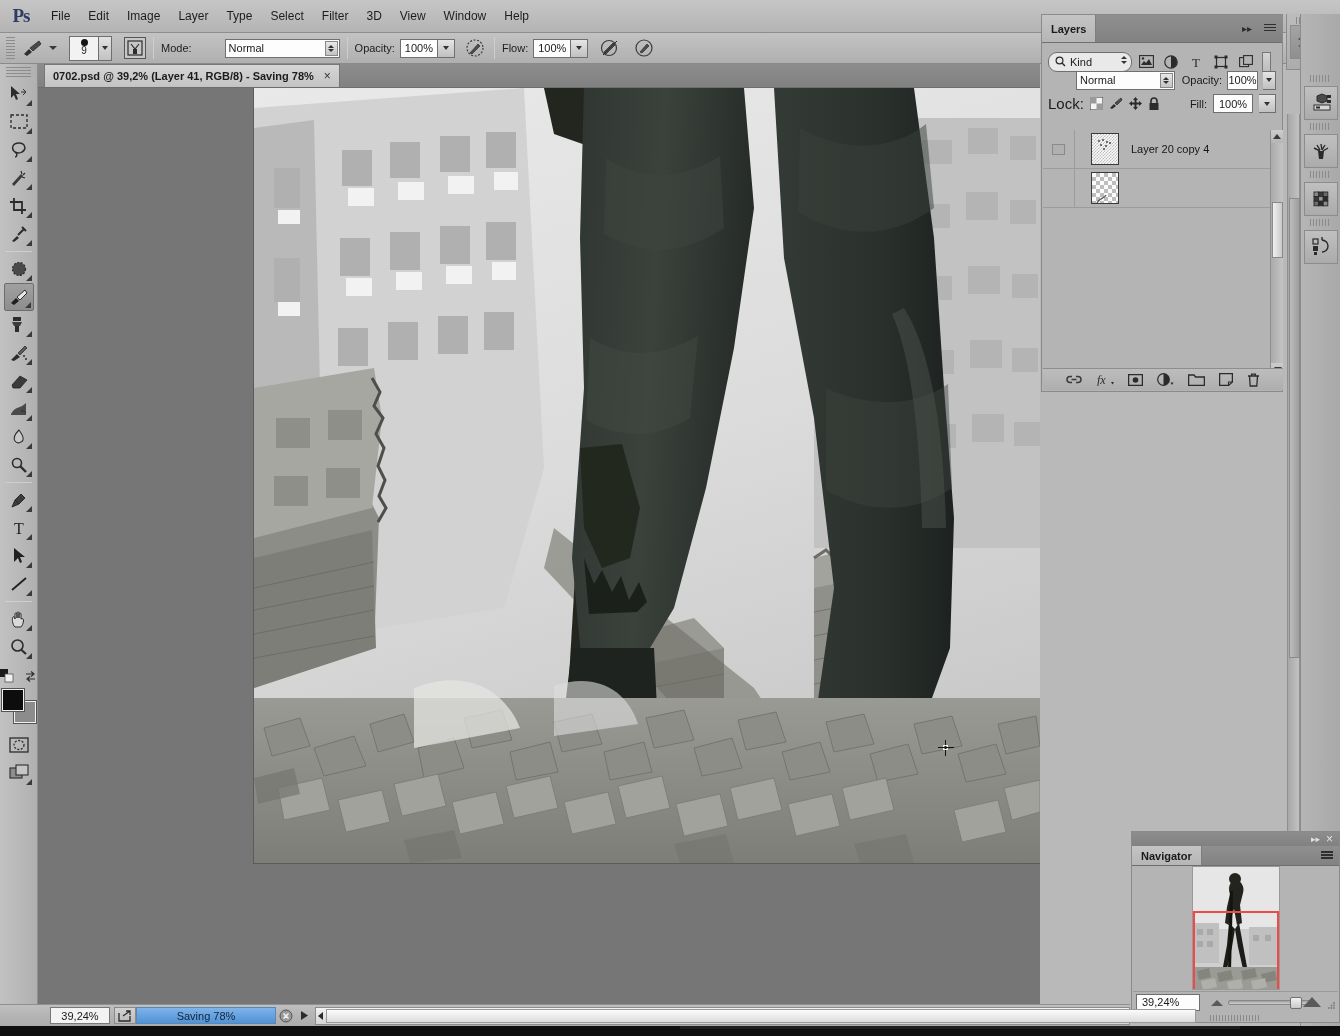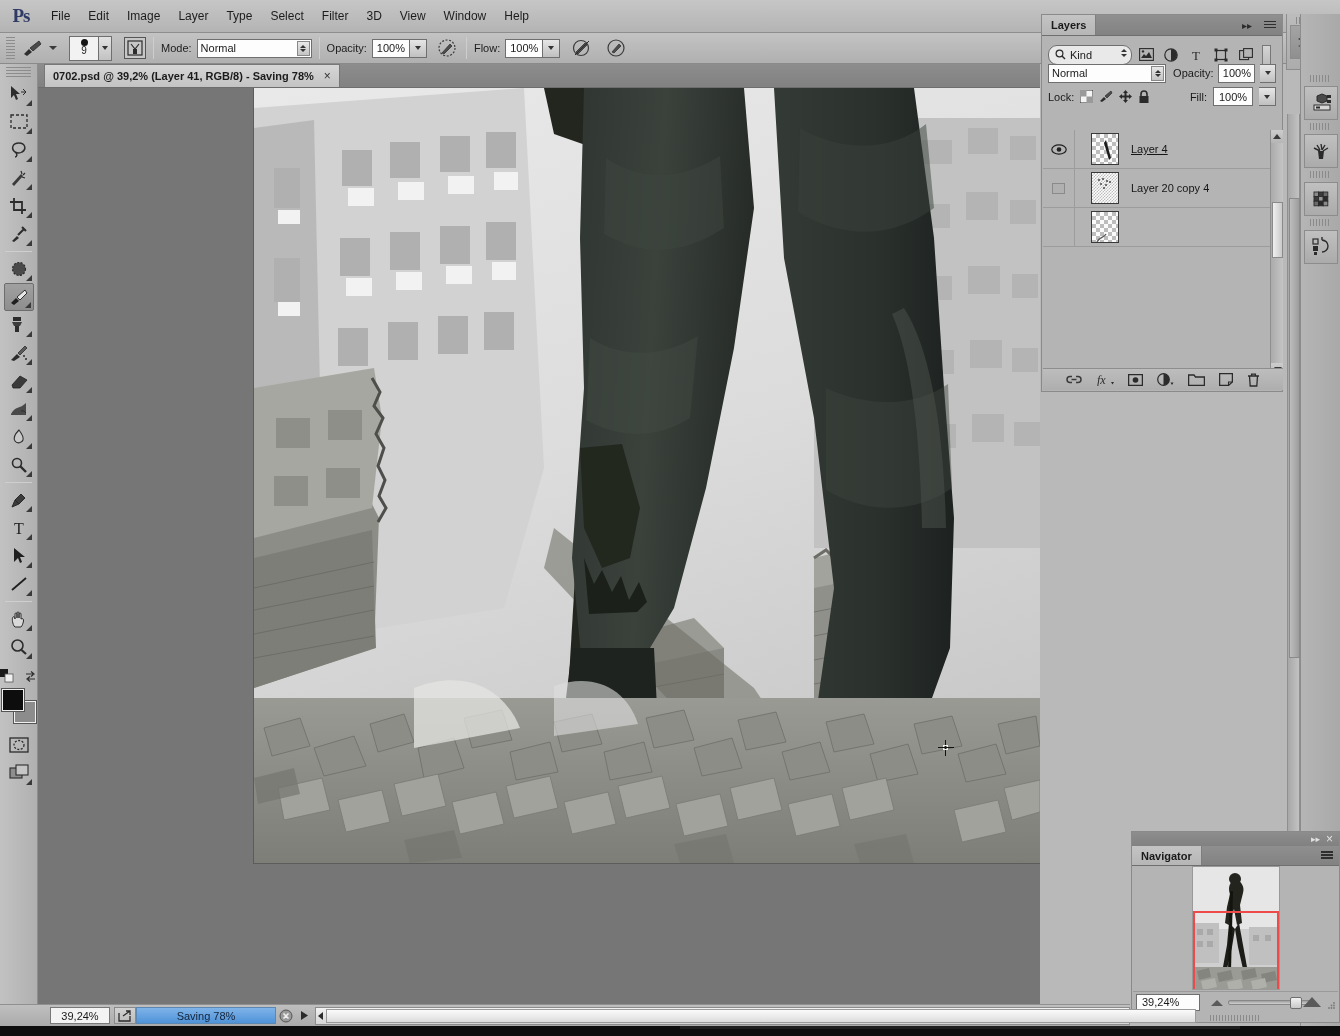--- a/index.html
+++ b/index.html
@@ -56,21 +56,21 @@
   .brush-stepper{
     width:13px;height:25px;background:linear-gradient(#e2e2e2,#c2c2c2);
     border:1px solid #6f6f6f;border-left:none;display:flex;align-items:center;justify-content:center;
   }
   .sq-icon{
     width:22px;height:22px;border:1px solid #555;display:flex;align-items:center;justify-content:center;
     background:#c7c7c7;
   }
   .combo{
     height:19px;background:#fdfdfd;border:1px solid #6f6f6f;
-    display:flex;align-items:center;padding:0 3px;font-size:11px;position:relative;
+    display:flex;align-items:center;padding:0 3px;font-size:11px;position:relative;margin-left:28px;
   }
   .combo .spin{
     position:absolute;right:1px;top:1px;width:13px;height:15px;
     background:linear-gradient(#e8e8e8,#c4c4c4);border:1px solid #888;
     display:flex;flex-direction:column;align-items:center;justify-content:center;
   }
   .spin i{ display:block;width:0;height:0;border-left:3px solid transparent;border-right:3px solid transparent;}
   .spin i.up{ border-bottom:3px solid #333; margin-bottom:1px;}
   .spin i.dn{ border-top:3px solid #333;}
   .numbox{
@@ -145,21 +145,21 @@
   .brush-cursor span{
     position:absolute;left:5px;top:5px;width:5px;height:5px;border:1px solid #f2f2f2;background:transparent;
   }
 
   
   .layers-panel{
     position:absolute; left:1041px; top:14px; width:242px; height:378px;
     background:#b4b4b4; border:1px solid #8a8a8a;
   }
   .panel-tabbar{
-    height:21px; background:linear-gradient(#8f8f8f,#828282);
+    height:28px; background:linear-gradient(#8f8f8f,#828282);
     display:flex;align-items:stretch; border-bottom:1px solid #6f6f6f;justify-content:center;
   }
   .panel-tab{
     background:linear-gradient(#c4c4c4,#b6b6b6); padding:0 9px;
     display:flex;align-items:center; font-size:11px;font-weight:bold;color:#1a1a1a;
     border-right:1px solid #7e7e7e;
   }
   .panel-tabfill{ flex:1; }
   .dbl-arrow{ font-size:10px;color:#2b2b2b;padding:0 6px;display:flex;align-items:center;}
   .panel-menu{ padding:0 6px;display:flex;align-items:center;}
@@ -172,21 +172,21 @@
   .kind-combo{
     width:84px;height:20px;background:#e9e9e9;border:1px solid #6f6f6f;border-radius:9px;
     display:flex;align-items:center;padding:0 6px;font-size:11px;position:relative;
   }
   .kind-spin{ position:absolute;right:4px;top:3px; display:flex;flex-direction:column;}
   .fi{ width:22px;height:20px;display:flex;align-items:center;justify-content:center;}
   .filter-toggle{ width:9px;height:20px;background:linear-gradient(#d4d4d4,#bdbdbd);border:1px solid #777;margin-left:2px;}
 
   .blend-row{ height:24px;display:flex;align-items:center;padding:2px 6px;gap:5px;}
   .lock-row{ height:23px;display:flex;align-items:center;padding:0 6px;gap:6px;}
-  .lock-label{font-size:11px;}
+  .lock-label{font-size:15px;}
 
   .layer-list{
     position:absolute; left:1px; top:115px; width:240px; height:246px;
     background:#b4b4b4; overflow:hidden;
   }
   .layer-row{
     height:39px;display:flex;align-items:center;
     border-bottom:1px solid #9c9c9c; position:relative;
   }
   .layer-row.sel{ background:#b3bcd3; }
@@ -874,35 +874,20 @@
       <span style="margin-left:auto;font-size:11px;">Fill:</span>
       <div class="numbox" style="width:40px;">100%</div>
       <div class="dropbtn">
         <div style="width:0;height:0;border-left:3px solid transparent;border-right:3px solid transparent;border-top:4px solid #333;"></div>
       </div>
     </div>
 
     <div class="layer-list">
 
 
-      <div class="layer-row">
-        <div class="eye-cell">
-          <svg width="16" height="11" viewBox="0 0 16 11">
-              <ellipse cx="8" cy="5.5" rx="7.2" ry="4.6" fill="none" stroke="#1f1f1f" stroke-width="1.2"></ellipse>
-              <circle cx="8" cy="5.5" r="2.3" fill="#1f1f1f"></circle>
-            </svg>
-        </div>
-        <div class="clip-arrow"></div>
-        <div class="thumb">
-          <svg width="28" height="32" viewBox="0 0 28 32" style="position:absolute;left:0;top:0;">
-              <path d="M14 6 L19 24 L17 26 L12 9 Z" fill="#1d1d1d"></path>
-            </svg>
-        </div>
-        <div class="lname u">Layer 4</div>
-      </div>
 
 
 
 
       <div class="layer-row">
         <div class="eye-cell">
           <div style="width:13px;height:11px;border:1px solid #8a8a8a;background:#b0b0b0;"></div>
         </div>
         <div class="clip-arrow"></div>
         <div class="thumb fine">

